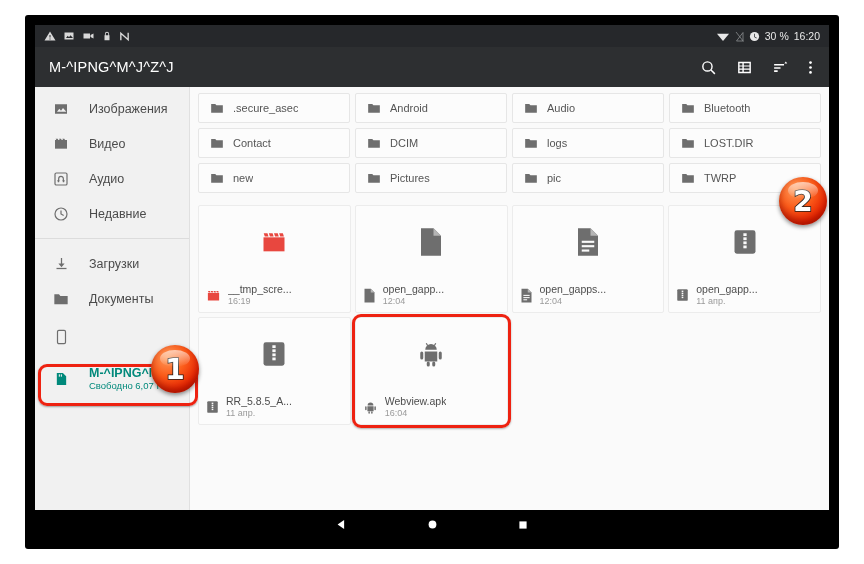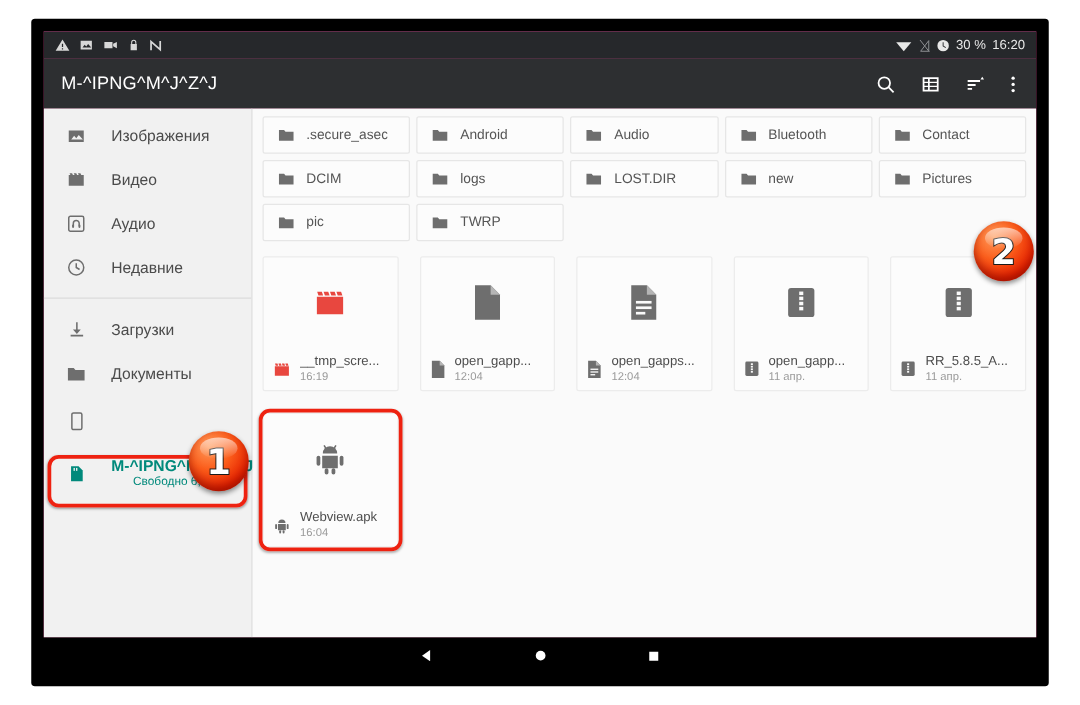--- a/index.html
+++ b/index.html
@@ -67,26 +67,25 @@
   
   #content-area {
     position: absolute; left: 0; top: 62px;
     width: 794px; height: 423px;
     display: flex;
     background: #fafafa;
   }
 
   
   #sidebar {
-    width: 167px; height: 423px;
+    width: 155px; height: 423px;
     background: #f1f1f1;
     border-right: 1px solid #e0e0e0;
     padding-top: 4px;
     position: relative;
-    text-align: center;
   }
   .nav-item {
     display: flex; align-items: center;
     height: 35px;
     padding-left: 16px;
     cursor: pointer;
   }
   .nav-item .nav-ico {
     width: 20px; display: flex;
     align-items: center; justify-content: center;
@@ -126,21 +125,21 @@
 
   
   #main-pane {
     flex: 1; height: 423px;
     background: #fafafa;
     padding: 6px 8px 0 8px;
     overflow: hidden;
   }
   #folder-grid {
     display: grid;
-    grid-template-columns: repeat(5, 1fr);
+    grid-template-columns: repeat(4, 1fr);
     gap: 5px;
   }
   .folder-card {
     background: #fcfcfc;
     border: 1px solid #e6e6e6;
     border-radius: 2px;
     height: 30px;
     display: flex; align-items: center;
     padding-left: 11px;
     cursor: pointer;
@@ -149,22 +148,22 @@
     margin-left: 9px;
     font-size: 11px;
     color: #555555;
     white-space: nowrap;
     overflow: hidden;
     text-overflow: ellipsis;
   }
 
   #file-grid {
     display: grid;
-    grid-template-columns: repeat(5, 1fr);
-    gap: 17px;
+    grid-template-columns: repeat(4, 1fr);
+    gap: 4px;
     margin-top: 12px;
   }
   .file-card {
     background: #fcfcfc;
     border: 1px solid #ececec;
     border-radius: 2px;
     height: 108px;
     display: flex;
     flex-direction: column;
     cursor: pointer;

